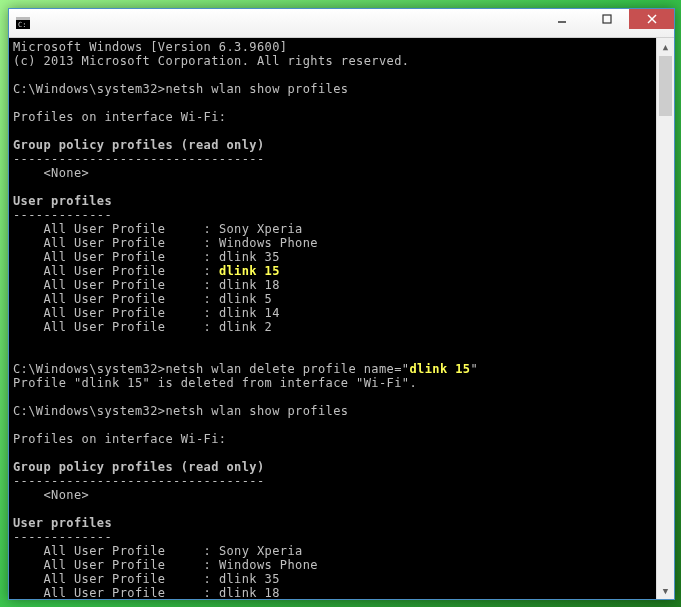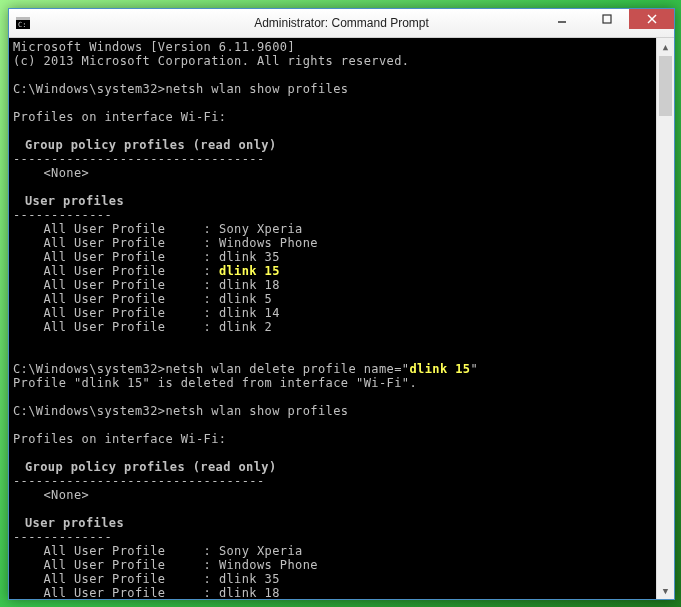--- a/index.html
+++ b/index.html
@@ -108,35 +108,34 @@
   .scrollbar .arrow.down { bottom: 0; }
   .scrollbar .thumb {
     position: absolute;
     left: 2px; right: 2px;
     top: 18px;
     height: 60px;
     background: #cdcdcd;
     border-radius: 0;
   }
   .hl { color: #ffff55; font-weight: bold; }
-  .bold { font-weight: bold; color:#c0c0c0;margin-left:12px; }
+  .bold { font-weight: bold; color:#c0c0c0; }
 </style>
 </head>
 <body>
 
 <div class="window">
   <div class="titlebar">
     <div class="icon">
       <svg width="14" height="12" viewBox="0 0 14 12">
           <rect x="0" y="0" width="14" height="12" fill="#000"></rect>
           <rect x="0" y="0" width="14" height="3" fill="#bbb"></rect>
           <text x="2" y="10" font-size="7" fill="#ccc" font-family="monospace">C:</text>
         </svg>
     </div>
-    <div class="title">Administrator: Command Prompt</div>
     <div class="buttons">
       <div class="tbtn">
         <svg width="10" height="10">
             <line x1="1" y1="8" x2="9" y2="8" stroke="#333" stroke-width="1.5"></line>
           </svg>
       </div>
       <div class="tbtn">
         <svg width="10" height="10">
             <rect x="1" y="1" width="8" height="8" fill="none" stroke="#333" stroke-width="1.2"></rect>
           </svg>
@@ -144,21 +143,21 @@
       <div class="tbtn close">
         <svg width="10" height="10">
             <line x1="1" y1="1" x2="9" y2="9" stroke="#fff" stroke-width="1.5"></line>
             <line x1="9" y1="1" x2="1" y2="9" stroke="#fff" stroke-width="1.5"></line>
           </svg>
       </div>
     </div>
   </div>
 
   <div class="term-wrap">
-    <div class="terminal"><span>Microsoft Windows [Version 6.11.9600]</span>
+    <div class="terminal"><span>Microsoft Windows [Version 6.3.9600]</span>
 <span>(c) 2013 Microsoft Corporation. All rights reserved.</span>
 
 <span>C:\Windows\system32&gt;</span><span>netsh wlan show profiles</span>
 
 <span>Profiles on interface Wi-Fi:</span>
 
 <span class="bold">Group policy profiles (read only)</span>
 <span>---------------------------------</span>
 <span>    &lt;None&gt;</span>
 

